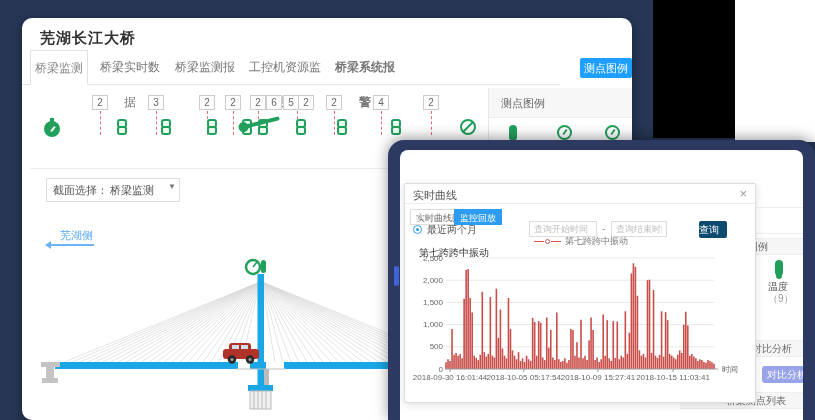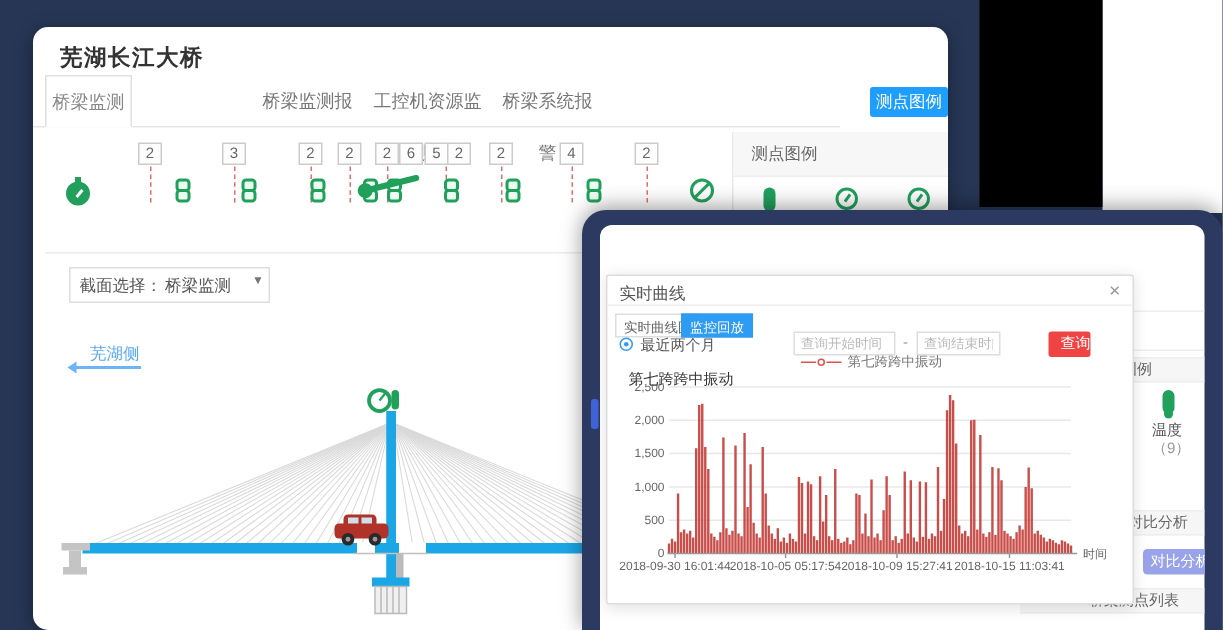--- a/index.html
+++ b/index.html
@@ -86,45 +86,46 @@
   #mtab-1 { left:49px; background:#2e9cf3; border:1px solid #2e9cf3; color:#fff; }
   #radio { left:8px; top:41px; width:9px; height:9px; border:1px solid #2e9cf3; border-radius:50%; }
   #radio:after { content:""; position:absolute; left:2px; top:2px; width:3px; height:3px; border-radius:50%; background:#2e9cf3; }
   #radio-label { left:22px; top:39px; font-size:10px; color:#555; }
   .minput { position:absolute; top:37px; height:16px; border:1px solid #ddd; font-size:9px; color:#555;
     padding:0 4px; font-family:"Liberation Sans", sans-serif; }
   .minput::placeholder { color:#bbb; }
   #input-start { left:124px; width:68px; }
   #input-sep { left:197px; top:39px; font-size:10px; color:#999; }
   #input-end { left:206px; width:56px; }
-  #query-btn { left:294px; top:37px; width:28px; height:17px; background:#ef4444; color:#fff;
-    font-size:10px; text-align:right; line-height:17px; border-radius:2px; }
+  #query-btn { left:294px; top:37px; width:28px; height:17px; background:#0c4a6e; color:#fff;
+    font-size:10px; text-align:left; line-height:17px; border-radius:2px; }
   #chart-legend { left:0; top:52px; width:352px; height:10px; display:flex; align-items:center; justify-content:center; }
   #chart-legend .seg { width:10px; height:0; border-top:1px solid #d9534f; }
   #chart-legend .dot { width:5px; height:5px; border:1px solid #d9534f; border-radius:50%; margin:0 1px; }
   #chart-legend .txt { font-size:9px; color:#777; margin-left:4px; }
   #chart-title { left:14px; top:62px; font-size:10px; color:#333; }
   #vib-svg { position:absolute; left:0; top:72px; }
 </style>
 </head>
 <body>
 
 <div id="stage">
 
   <div class="abs" id="bg-window"></div>
   <div class="abs" id="black-rect"></div>
 
   <div class="abs" id="main-card">
     <div class="abs" id="page-title">芜湖长江大桥</div>
 
     <div class="abs" id="tabs-row">
       <div class="tab active" style="left:8px;width:58px;">桥梁监测</div>
+      <div class="tab" style="left:73px;width:70px;">桥梁实时数据</div>
       <div class="tab" style="left:148px;width:70px;">桥梁监测报告</div>
       <div class="tab" style="left:223px;width:80px;">工控机资源监测</div>
-      <div class="tab" style="left:308px;width:70px;">桥梁系统报警</div>
+      <div class="tab" style="left:308px;width:70px;font-weight:bold;">桥梁系统报警</div>
     </div>
     <div class="abs" id="video-btn">测点图例</div>
 
     <div class="round-icon" id="stopwatch"></div>
     <div class="badge" style="left:70px">2</div>
     <div class="badge" style="left:126px">3</div>
     <div class="badge" style="left:177px">2</div>
     <div class="badge" style="left:203px">2</div>
     <div class="badge" style="left:228px">2</div>
     <div class="badge" style="left:244px">6</div>

